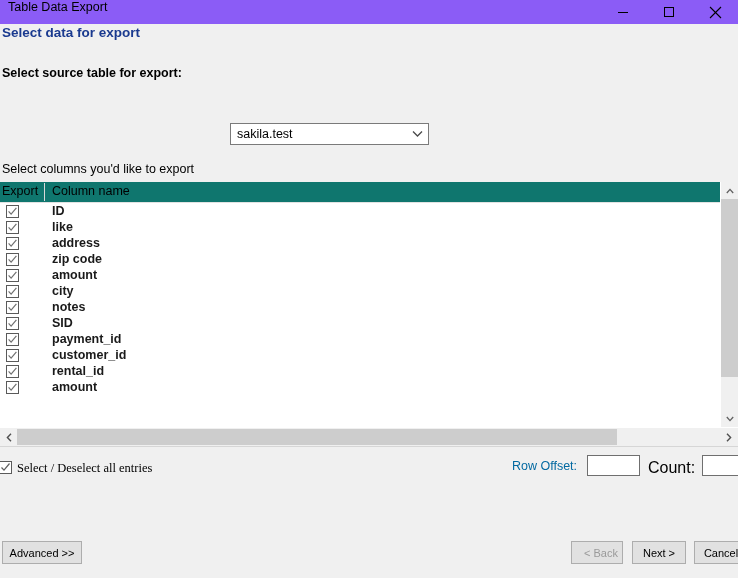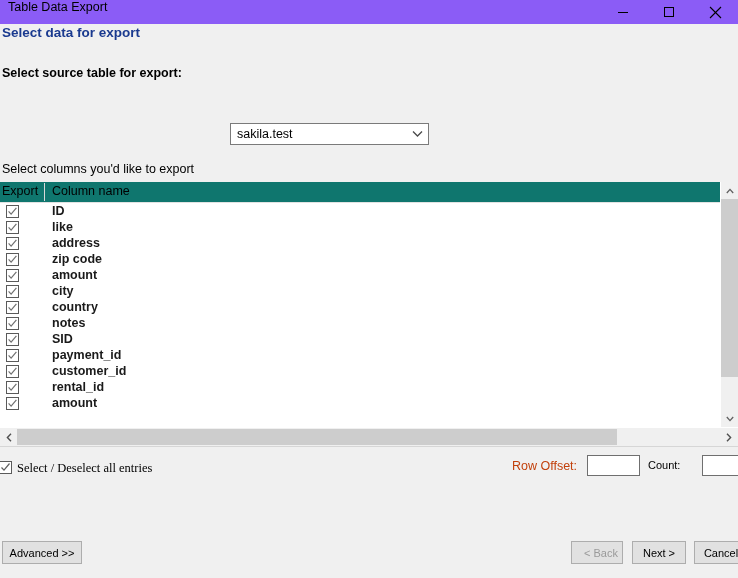--- a/index.html
+++ b/index.html
@@ -290,38 +290,38 @@
     font-size: 12.5px;
     color: #000;
     white-space: nowrap;
   }
 
   .rowoffset-label {
     position: absolute;
     left: 512px;
     top: 459px;
     font-size: 12.5px;
-    color: #c2410c;
+    color: #0369a1;
     white-space: nowrap;
   }
   .rowoffset-input {
     position: absolute;
     left: 587px;
     top: 455px;
     width: 53px;
     height: 21px;
     background: #ffffff;
     border: 1px solid #6f6f6f;
     box-sizing: border-box;
   }
   .count-label {
     position: absolute;
     left: 648px;
     top: 459px;
-    font-size: 11px;
+    font-size: 16px;
     color: #000;
     white-space: nowrap;
   }
   .count-input {
     position: absolute;
     left: 702px;
     top: 455px;
     width: 53px;
     height: 21px;
     background: #ffffff;
@@ -472,28 +472,20 @@
           </svg>
         </div>
         <div class="row-label">city</div>
       </div>
       <div class="row">
         <div class="cb">
           <svg width="11" height="11" viewBox="0 0 11 11">
             <path d="M1.6 5.4 L4.1 8.1 L9.4 1.8" fill="none" stroke="#707070" stroke-width="1.2"></path>
           </svg>
         </div>
-        <div class="row-label">country</div>
-      </div>
-      <div class="row">
-        <div class="cb">
-          <svg width="11" height="11" viewBox="0 0 11 11">
-            <path d="M1.6 5.4 L4.1 8.1 L9.4 1.8" fill="none" stroke="#707070" stroke-width="1.2"></path>
-          </svg>
-        </div>
         <div class="row-label">notes</div>
       </div>
       <div class="row">
         <div class="cb">
           <svg width="11" height="11" viewBox="0 0 11 11">
             <path d="M1.6 5.4 L4.1 8.1 L9.4 1.8" fill="none" stroke="#707070" stroke-width="1.2"></path>
           </svg>
         </div>
         <div class="row-label">SID</div>
       </div>

